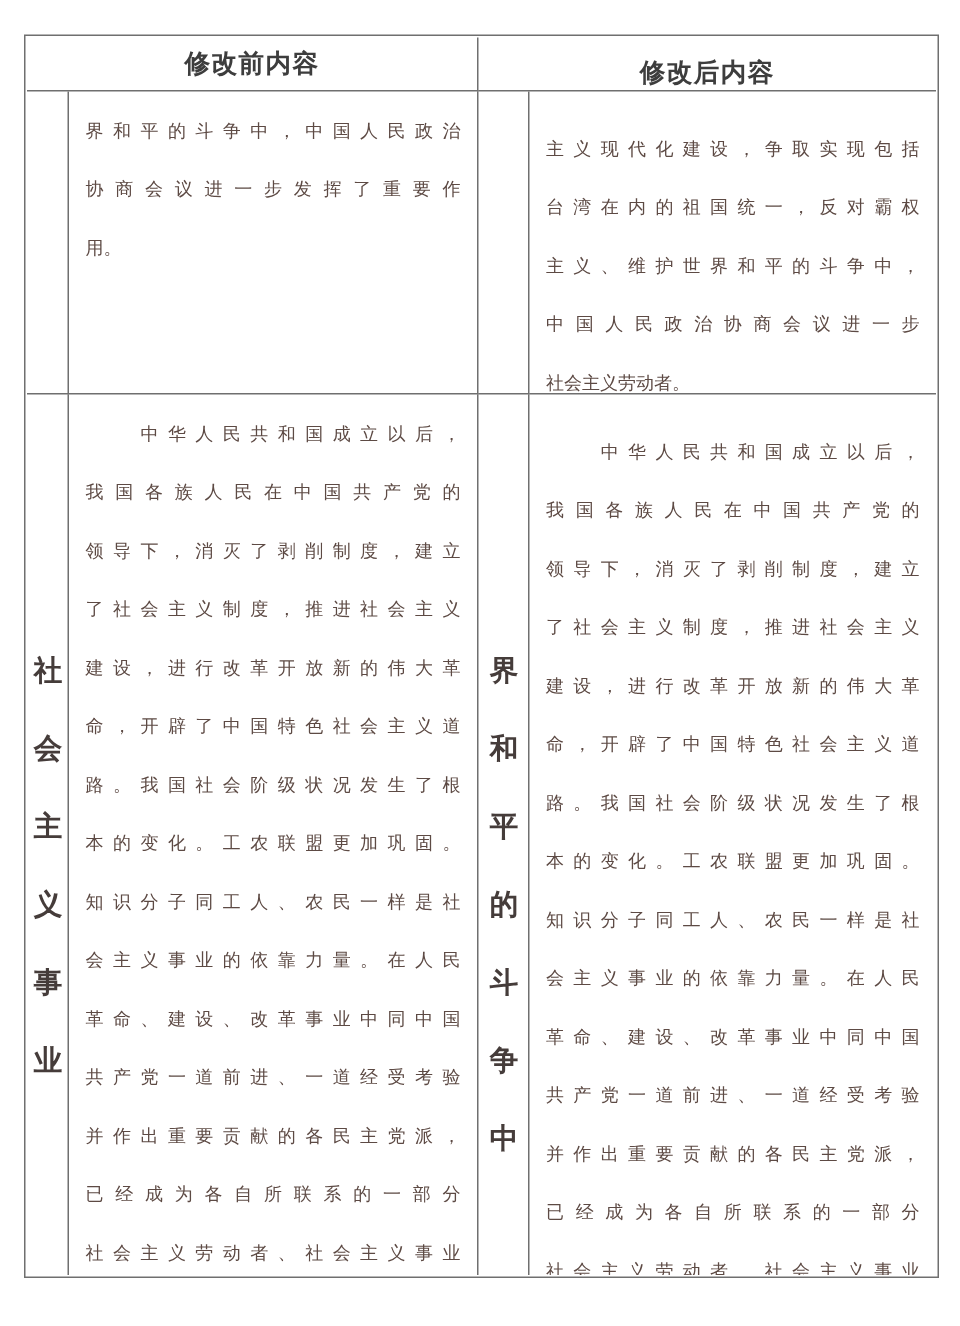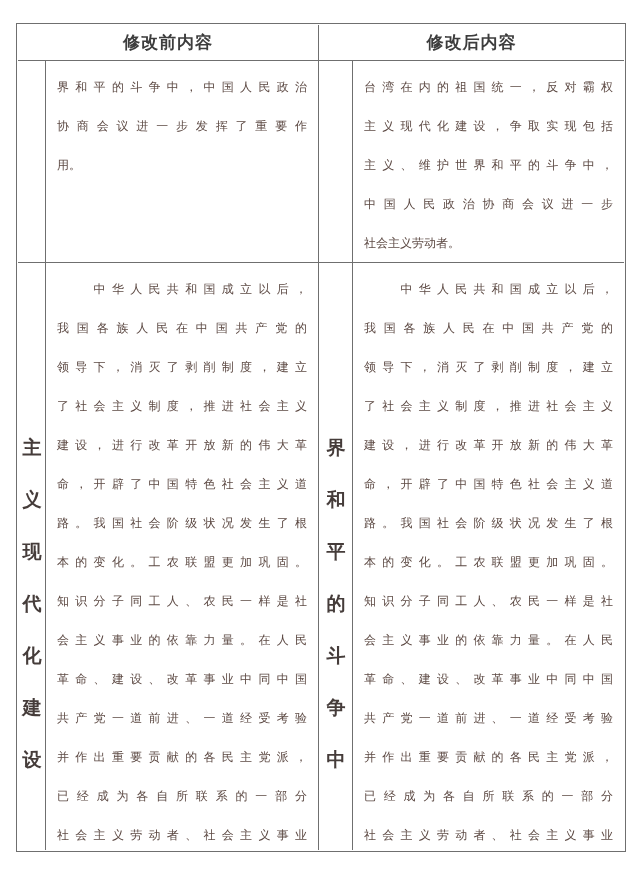--- a/index.html
+++ b/index.html
@@ -21,21 +21,21 @@
     grid-template-columns:28px 273px 34px 1fr;
     grid-template-rows:36px 202px 1fr;
     border:1px solid var(--border);
     background:var(--bg);
   }
   .cell{
     border-right:1px solid var(--border);
     border-bottom:1px solid var(--border);
     overflow:hidden;
   }
-  .cell.last-col{border-right:none;}
+  .cell.last-col{border-right:none;margin-top:12px;}
   .cell.last-row{border-bottom:none;}
   .hcell{
     grid-column:span 2;
     display:flex;align-items:center;justify-content:center;
     font-family:"Liberation Sans","DejaVu Sans",sans-serif;
     font-weight:bold;font-size:17px;color:var(--header-text);
     letter-spacing:1px;
   }
   .tcell{
     padding:6px 10px 0 10px;
@@ -70,29 +70,29 @@
   </div>
 
   <div class="cell lcell"></div>
   <div class="cell tcell">
       <div class="tl">界和平的斗争中，中国人民政治</div>
       <div class="tl">协商会议进一步发挥了重要作</div>
       <div class="tl nj">用。</div>
     </div>
   <div class="cell lcell"></div>
   <div class="cell tcell last-col">
+      <div class="tl">主义现代化建设，争取实现包括</div>
       <div class="tl">台湾在内的祖国统一，反对霸权</div>
-      <div class="tl">主义现代化建设，争取实现包括</div>
       <div class="tl">主义、维护世界和平的斗争中，</div>
       <div class="tl">中国人民政治协商会议进一步</div>
       <div class="tl nj">社会主义劳动者。</div>
     </div>
 
   <div class="cell lcell last-row">
-    <div class="vlabel">主义现代化建设</div>
+    <div class="vlabel">社会主义事业</div>
   </div>
   <div class="cell tcell last-row">
       <div class="tl">　　中华人民共和国成立以后，</div>
       <div class="tl">我国各族人民在中国共产党的</div>
       <div class="tl">领导下，消灭了剥削制度，建立</div>
       <div class="tl">了社会主义制度，推进社会主义</div>
       <div class="tl">建设，进行改革开放新的伟大革</div>
       <div class="tl">命，开辟了中国特色社会主义道</div>
       <div class="tl">路。我国社会阶级状况发生了根</div>
       <div class="tl">本的变化。工农联盟更加巩固。</div>

